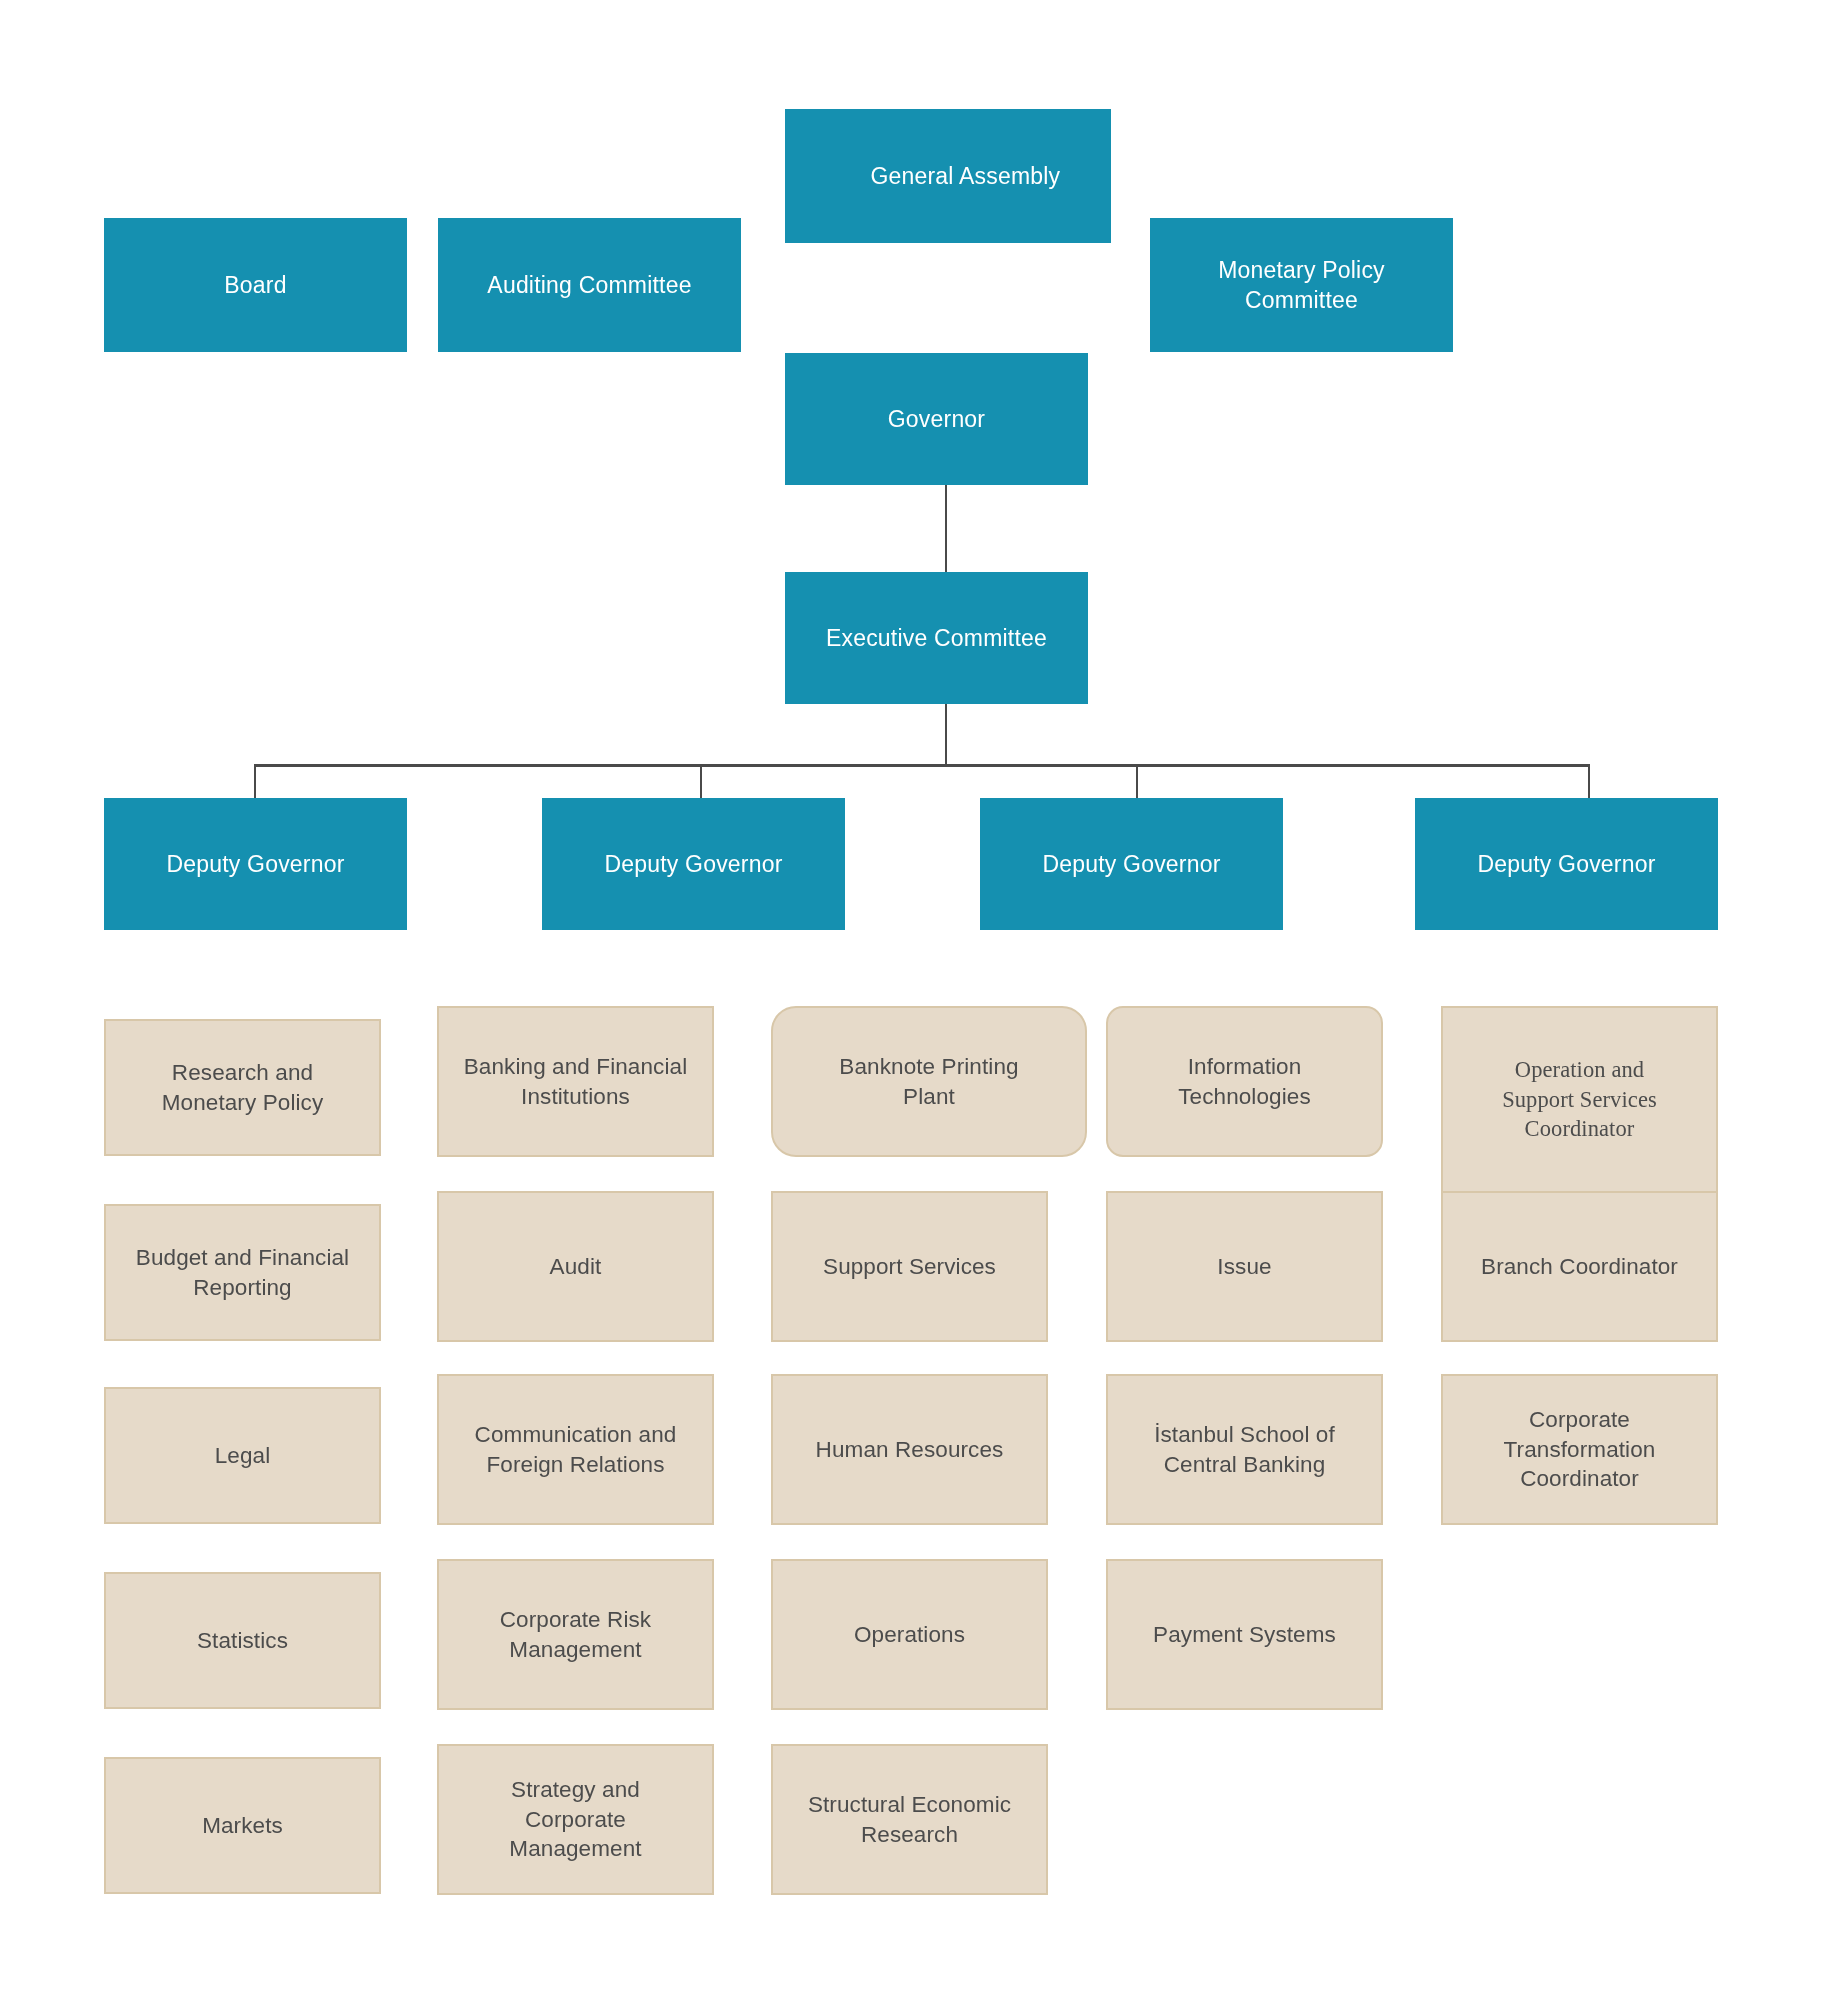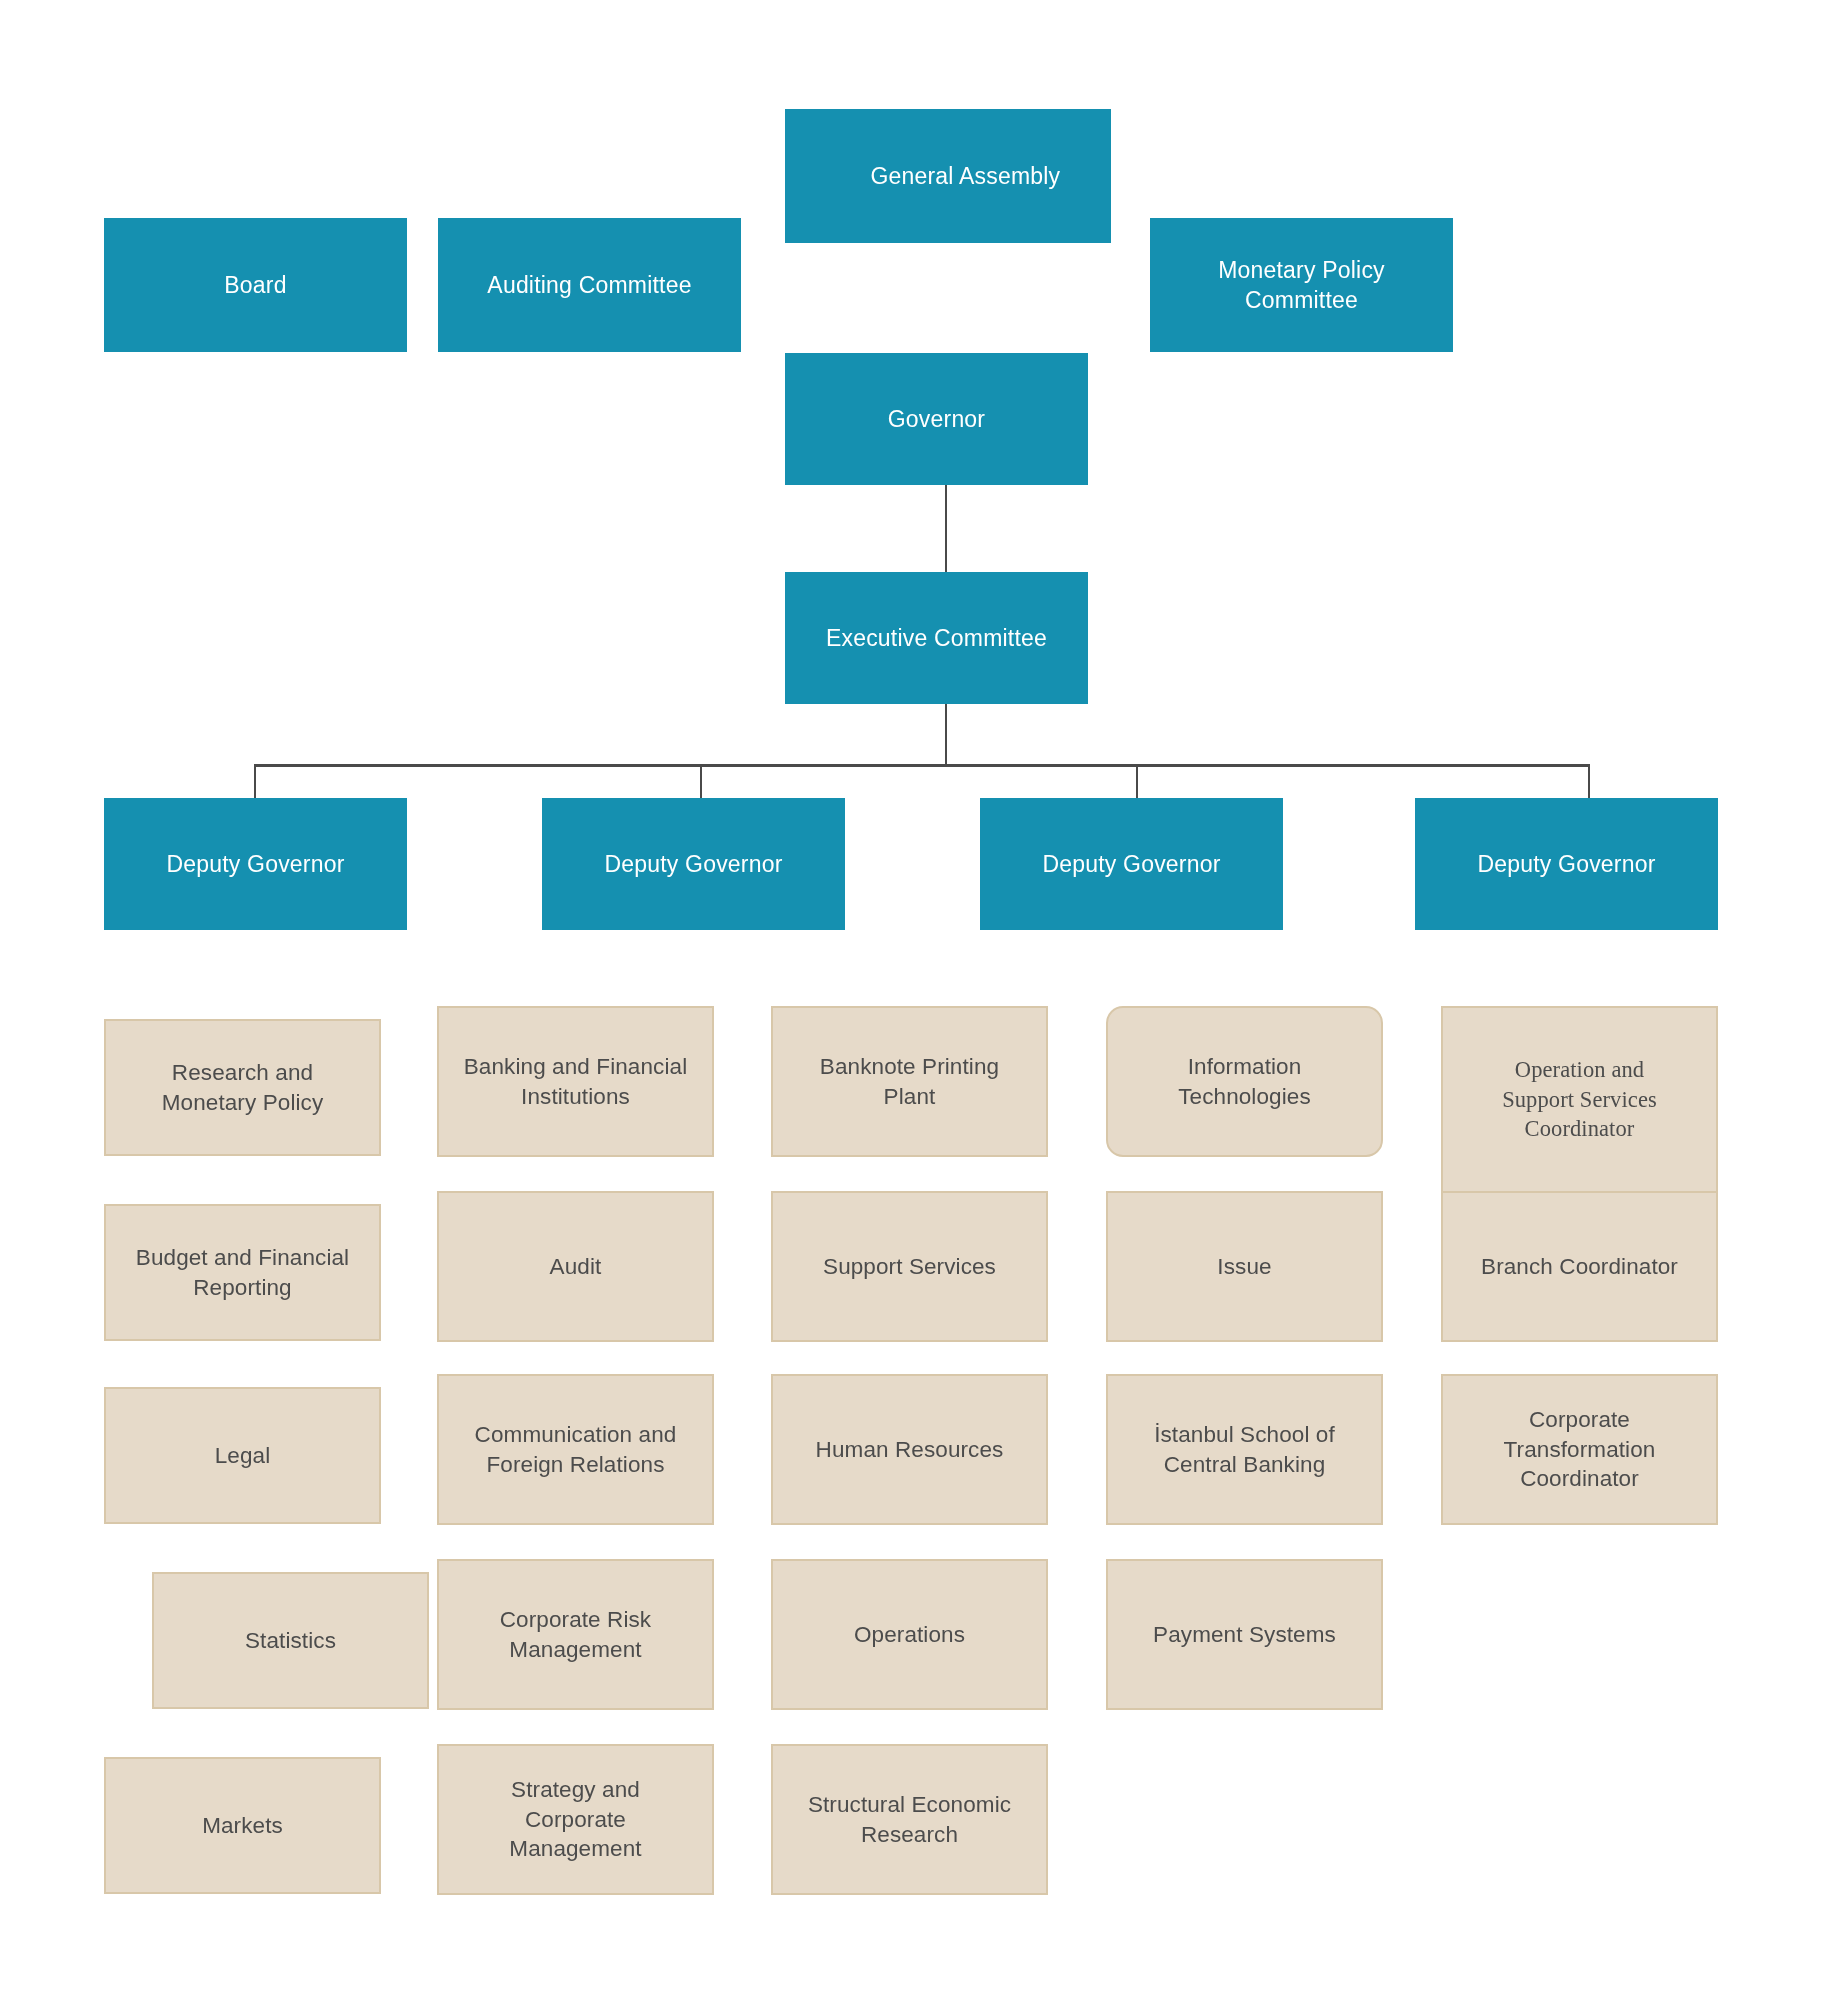--- a/index.html
+++ b/index.html
@@ -116,21 +116,21 @@
     <span class="node-label">Research and
 Monetary Policy</span>
   </div>
   <div class="node node-beige" style="left:104px; top:1204px; width:277px; height:137px;">
     <span class="node-label">Budget and Financial
 Reporting</span>
   </div>
   <div class="node node-beige" style="left:104px; top:1387px; width:277px; height:137px;">
     <span class="node-label">Legal</span>
   </div>
-  <div class="node node-beige" style="left:104px; top:1572px; width:277px; height:137px;margin-left:48px;">
+  <div class="node node-beige" style="left:104px; top:1572px; width:277px; height:137px;">
     <span class="node-label">Statistics</span>
   </div>
   <div class="node node-beige" style="left:104px; top:1757px; width:277px; height:137px;">
     <span class="node-label">Markets</span>
   </div>
 
   <div class="node node-beige" style="left:437px; top:1006px; width:277px; height:151px;">
     <span class="node-label">Banking and Financial
 Institutions</span>
   </div>
@@ -144,21 +144,21 @@
   <div class="node node-beige" style="left:437px; top:1559px; width:277px; height:151px;">
     <span class="node-label">Corporate Risk
 Management</span>
   </div>
   <div class="node node-beige" style="left:437px; top:1744px; width:277px; height:151px;">
     <span class="node-label">Strategy and
 Corporate
 Management</span>
   </div>
 
-  <div class="node node-beige" style="left:771px; top:1006px; width:277px; height:151px;">
+  <div class="node node-beige" style="left:771px; top:1006px; width:316px; height:151px;border-radius:25px;">
     <span class="node-label">Banknote Printing
 Plant</span>
   </div>
   <div class="node node-beige" style="left:771px; top:1191px; width:277px; height:151px;">
     <span class="node-label">Support Services</span>
   </div>
   <div class="node node-beige" style="left:771px; top:1559px; width:277px; height:151px;">
     <span class="node-label">Operations</span>
   </div>
   <div class="node node-beige" style="left:771px; top:1374px; width:277px; height:151px;">

